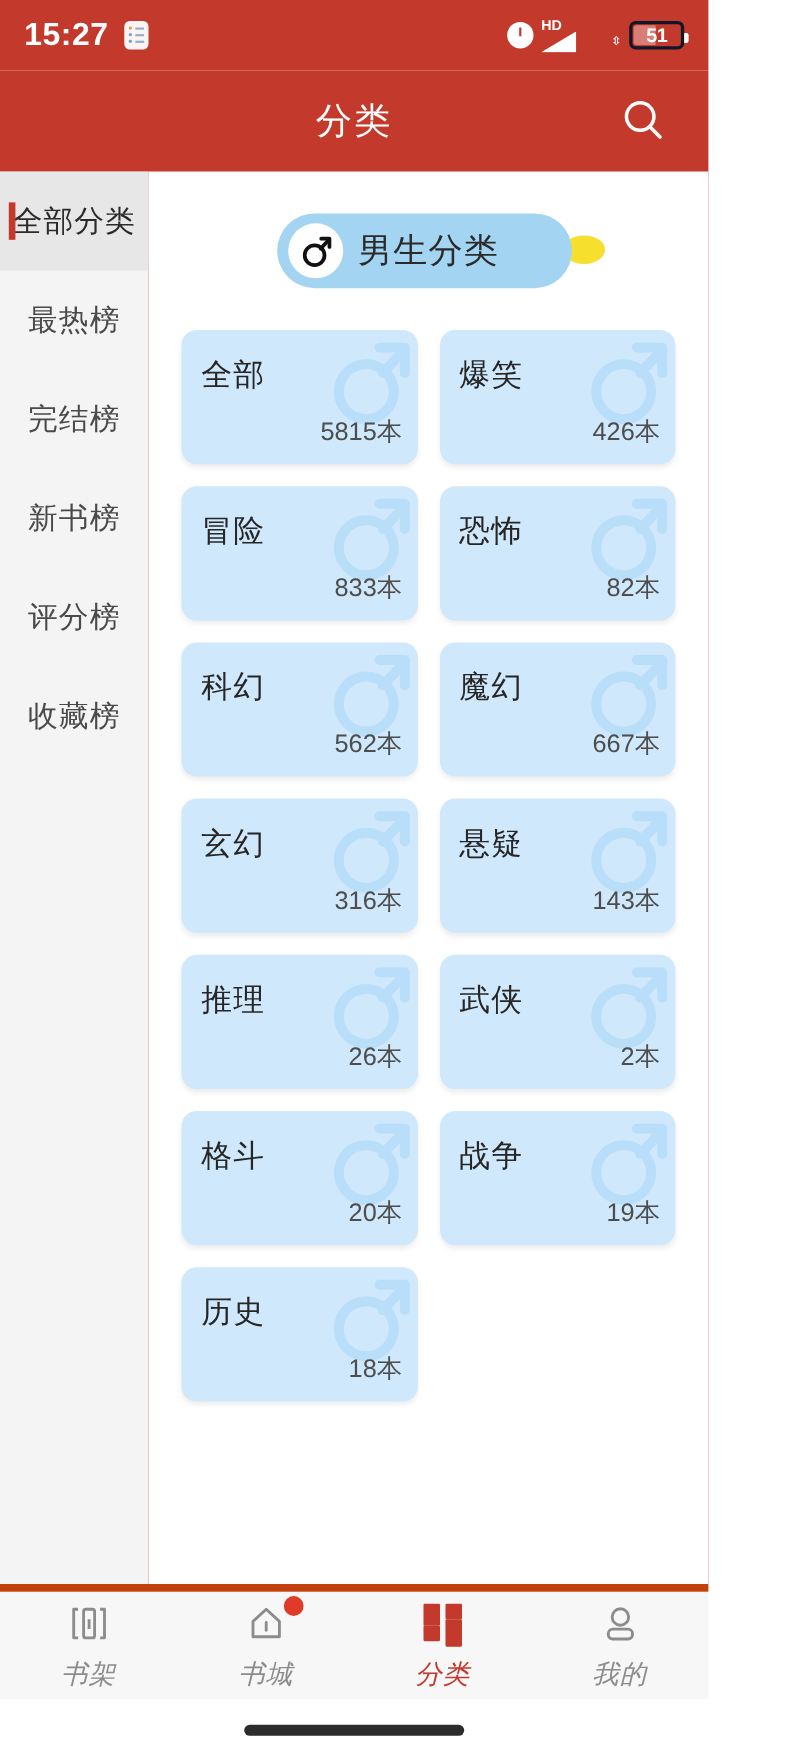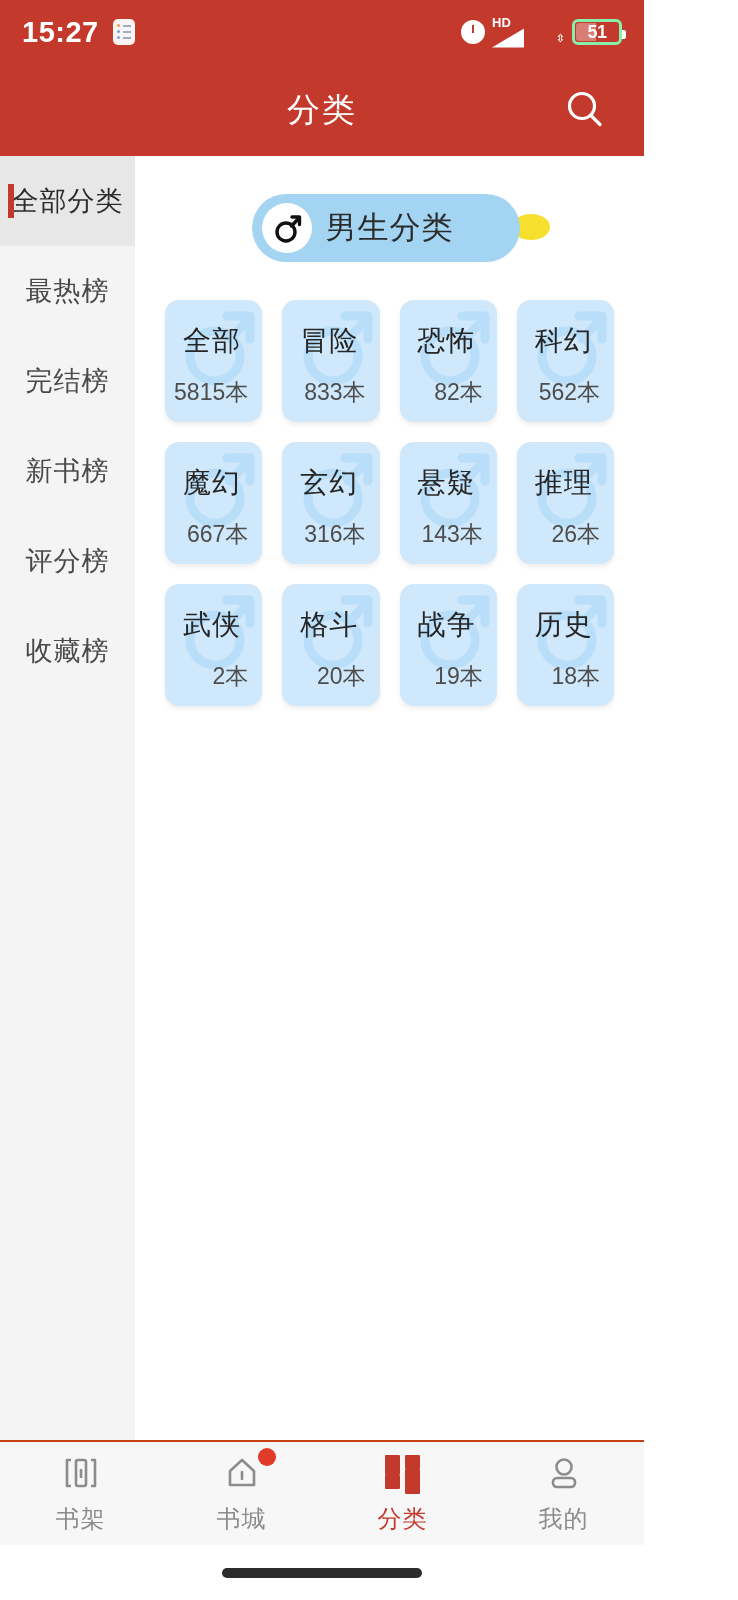--- a/index.html
+++ b/index.html
@@ -83,21 +83,21 @@
     background: #ffffff;
     clip-path: polygon(0 8%, 100% 8%, 50% 100%);
   }
   .sb-wifi-arrows {
     position: absolute; right: -2px; bottom: 1px;
     color: #ffffff; font-size: 11px; line-height: 9px;
     font-weight: bold;
   }
   .sb-batt {
     width: 50px; height: 26px;
-    border: 3px solid #86efac; border-radius: 6px;
+    border: 3px solid #0f172a; border-radius: 6px;
     position: relative; display: flex; align-items: center;
     justify-content: center;
   }
   .sb-batt::after {
     content: "";
     position: absolute; right: -7px; top: 8px;
     width: 4px; height: 9px;
     background: #ffffff; border-radius: 0 2px 2px 0;
   }
   .sb-batt-fill {
@@ -211,21 +211,21 @@
   .head-label {
     margin-left: 14px;
     font-size: 31px;
     color: #2b2b2b;
     letter-spacing: 1px;
   }
 
   
   .cat-grid {
     display: grid;
-    grid-template-columns: 1fr 1fr 1fr 1fr;
+    grid-template-columns: 1fr 1fr;
     column-gap: 22px;
     row-gap: 43px;
     gap: 20px;
   }
   .cat-card {
     position: relative;
     height: 122px;
     background: #cfe8fb;
     border-radius: 14px;
     box-shadow: 0 3px 5px rgba(0,0,0,0.07);
@@ -250,22 +250,23 @@
     right: 14px; bottom: 14px;
     font-size: 23px;
     color: #4d4d4d;
   }
 
   
   .bottomnav {
     height: 105px;
     flex: 0 0 auto;
     background: #f7f7f7;
-    border-top: 2px solid #c2410c;
+    border-top: 7px solid #c2410c;
     display: flex;
+    font-style: italic;
   }
   .nav-item {
     flex: 1 1 0;
     display: flex; flex-direction: column;
     align-items: center; justify-content: center;
     gap: 9px;
     cursor: pointer;
     position: relative;
   }
   .nav-icon-wrap {
@@ -398,20 +399,31 @@
             <svg width="96" height="96" viewBox="0 0 96 96">
               <circle cx="47" cy="62" r="25" fill="none" stroke="#a8d6f7" stroke-width="9"></circle>
               <line x1="62" y1="45" x2="80" y2="26" stroke="#a8d6f7" stroke-width="9" stroke-linecap="round"></line>
               <polyline points="59,22 82,22 82,45" fill="none" stroke="#a8d6f7" stroke-width="9" stroke-linecap="round" stroke-linejoin="round"></polyline>
             </svg>
           </span>
           <span class="cat-name">全部</span>
           <span class="cat-count">5815本</span>
         </div>
 
+        <div class="cat-card">
+          <span class="cat-watermark">
+            <svg width="96" height="96" viewBox="0 0 96 96">
+              <circle cx="47" cy="62" r="25" fill="none" stroke="#a8d6f7" stroke-width="9"></circle>
+              <line x1="62" y1="45" x2="80" y2="26" stroke="#a8d6f7" stroke-width="9" stroke-linecap="round"></line>
+              <polyline points="59,22 82,22 82,45" fill="none" stroke="#a8d6f7" stroke-width="9" stroke-linecap="round" stroke-linejoin="round"></polyline>
+            </svg>
+          </span>
+          <span class="cat-name">爆笑</span>
+          <span class="cat-count">426本</span>
+        </div>
 
 
         <div class="cat-card">
           <span class="cat-watermark">
             <svg width="96" height="96" viewBox="0 0 96 96">
               <circle cx="47" cy="62" r="25" fill="none" stroke="#a8d6f7" stroke-width="9"></circle>
               <line x1="62" y1="45" x2="80" y2="26" stroke="#a8d6f7" stroke-width="9" stroke-linecap="round"></line>
               <polyline points="59,22 82,22 82,45" fill="none" stroke="#a8d6f7" stroke-width="9" stroke-linecap="round" stroke-linejoin="round"></polyline>
             </svg>
           </span>

